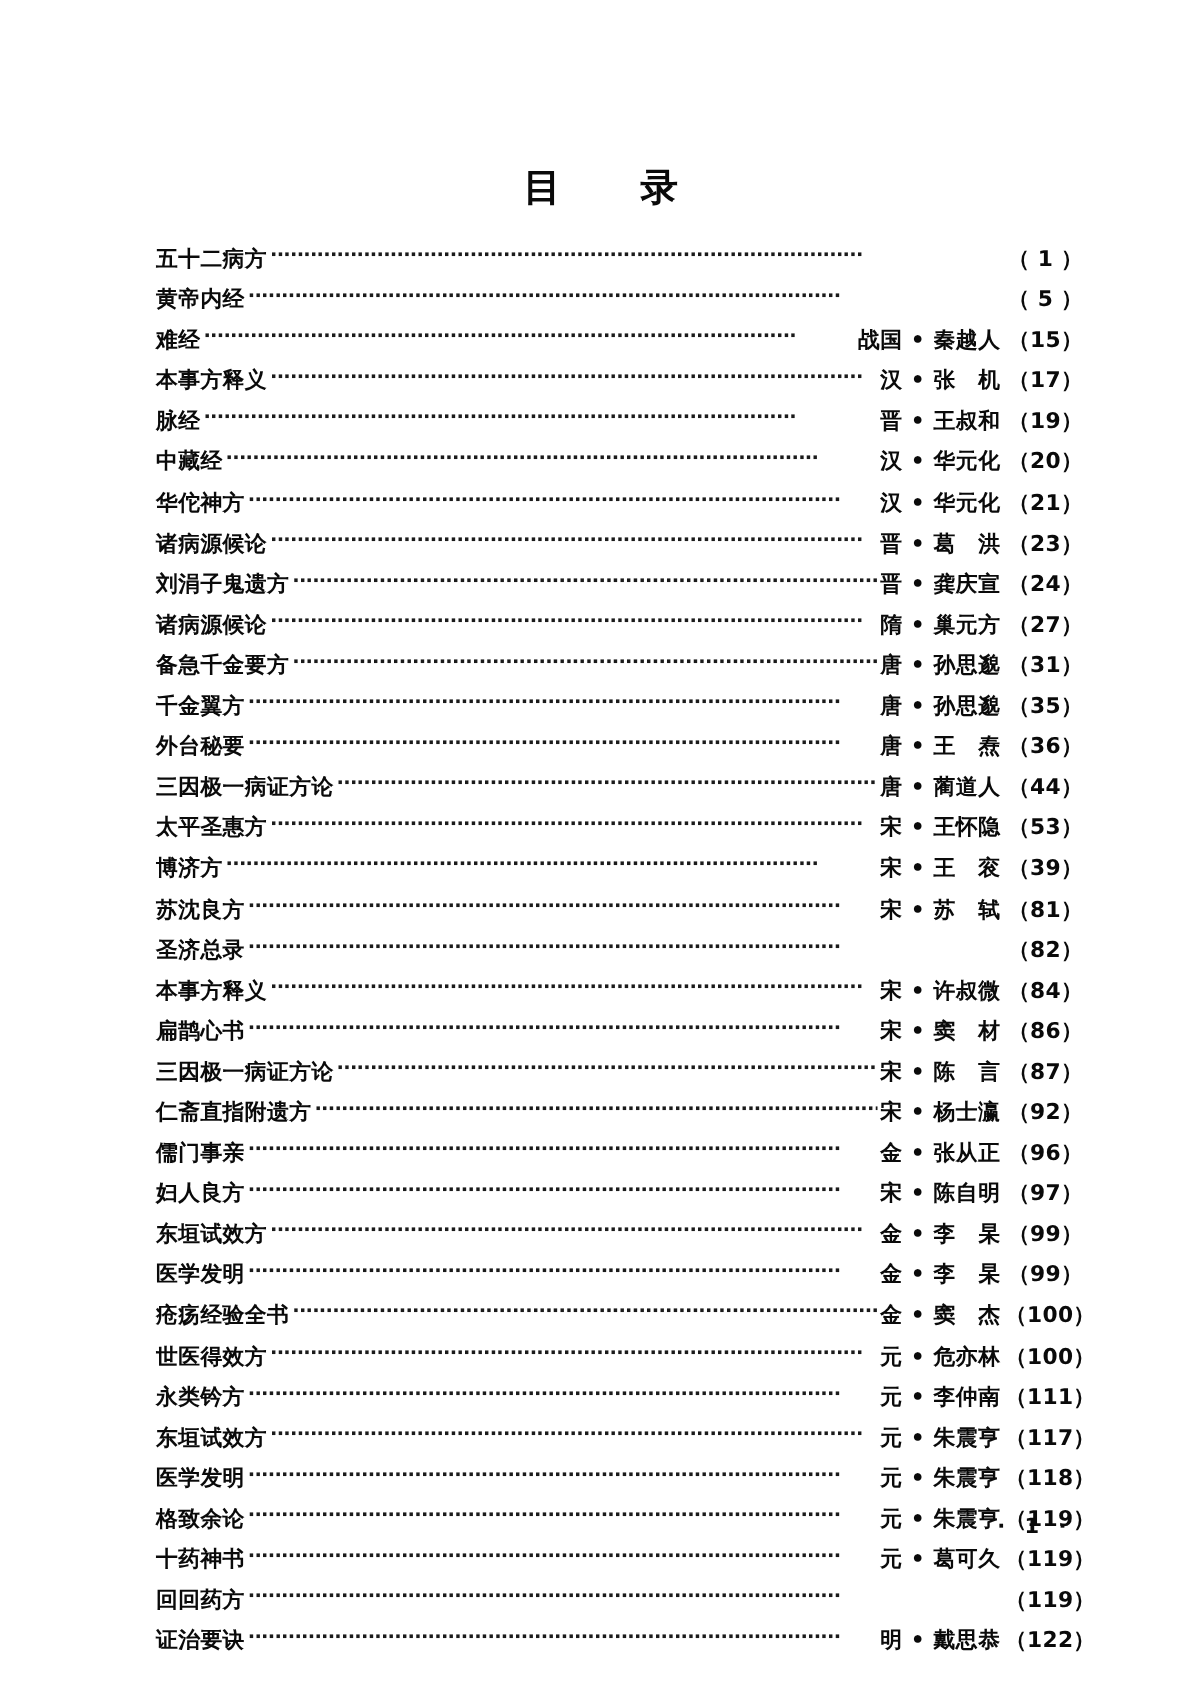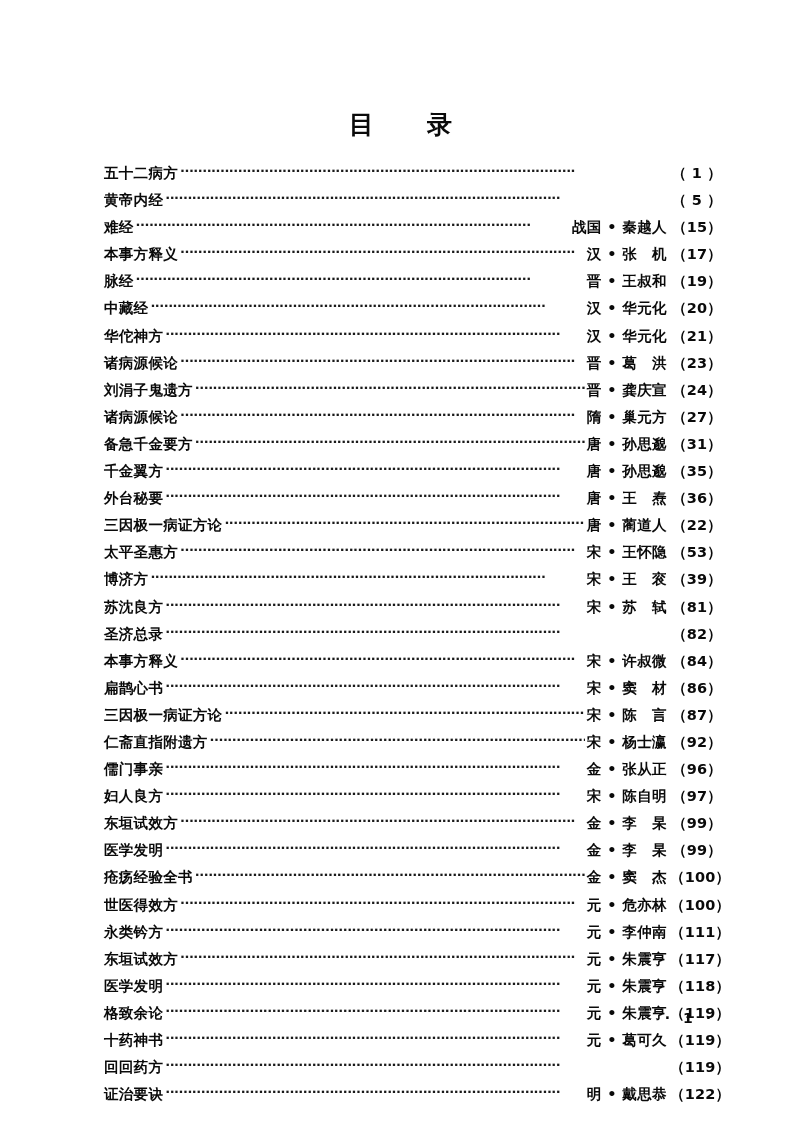--- a/index.html
+++ b/index.html
@@ -169,21 +169,21 @@
       <li class="toc-entry">
         <span class="e-title">外台秘要</span>
         <span class="e-dots">·························································································</span>
         <span class="e-author">唐 • 王　焘</span>
         <span class="e-page">（36）</span>
       </li>
       <li class="toc-entry">
         <span class="e-title">三因极一病证方论</span>
         <span class="e-dots">·························································································</span>
         <span class="e-author">唐 • 蔺道人</span>
-        <span class="e-page">（22）</span>
+        <span class="e-page">（44）</span>
       </li>
       <li class="toc-entry">
         <span class="e-title">太平圣惠方</span>
         <span class="e-dots">·························································································</span>
         <span class="e-author">宋 • 王怀隐</span>
         <span class="e-page">（53）</span>
       </li>
       <li class="toc-entry">
         <span class="e-title">博济方</span>
         <span class="e-dots">·························································································</span>

